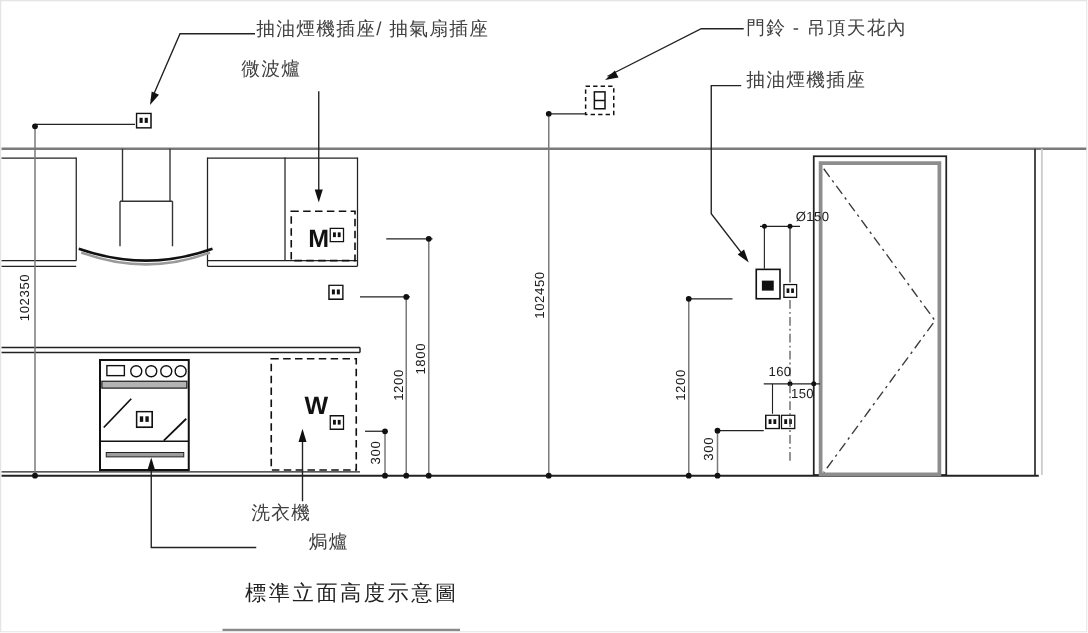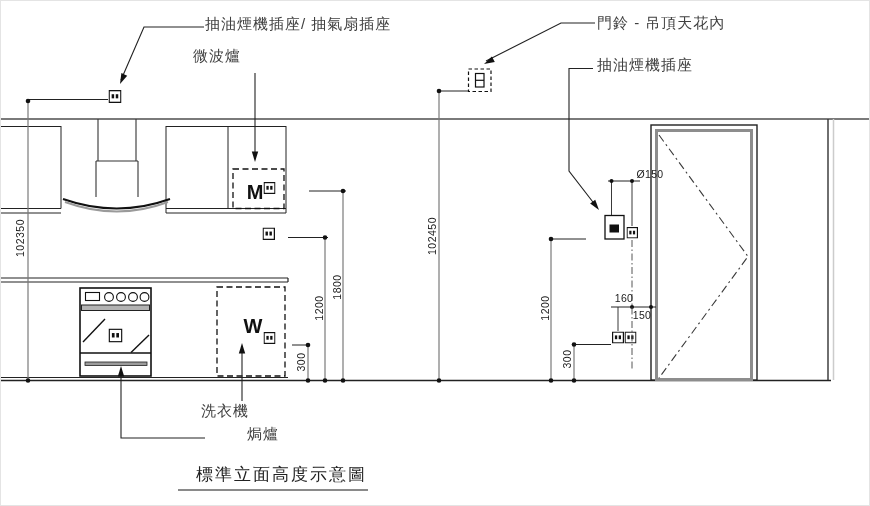--- a/index.html
+++ b/index.html
@@ -20,21 +20,21 @@
   .hdim{
     position:absolute;font-size:10.5px;color:#1c1c1c;white-space:nowrap;
     transform:translate(-50%,-50%);letter-spacing:0.3px;
   }
   .mark{
     position:absolute;font-size:20px;font-weight:700;color:#111;
     transform:translate(-50%,-50%);font-family:"Liberation Sans",sans-serif;
   }
   .title-wrap{
     position:absolute;left:177px;top:462px;width:172px;
-    padding:0 0 3px 18px;border-bottom:2px solid #8a8a8a;
+    padding:0 0 17px 18px;border-bottom:2px solid #8a8a8a;
     font-size:17px;color:#222;white-space:nowrap;letter-spacing:2px;
   }
 </style>
 </head>
 <body>
 
 <div class="canvas">
 
 <svg width="870" height="506" viewBox="0 0 870 506">
   <defs>

